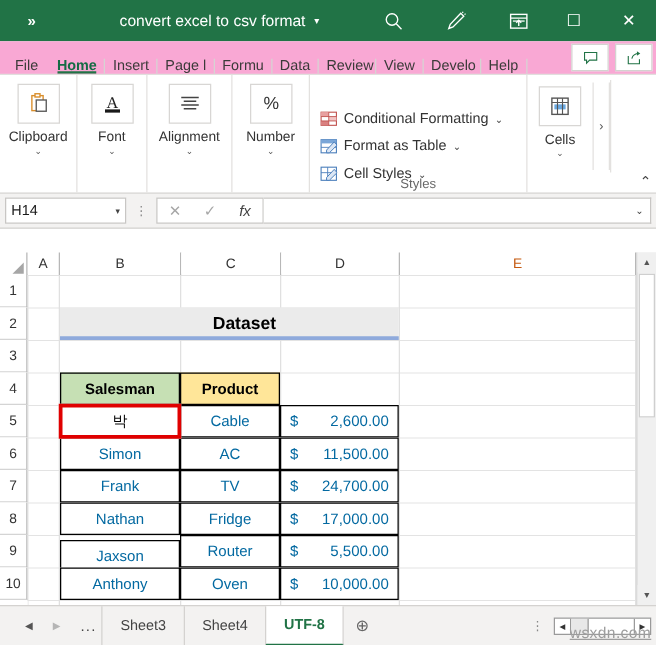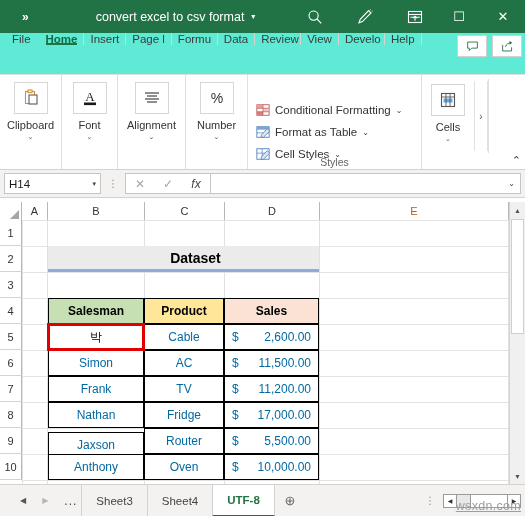--- a/index.html
+++ b/index.html
@@ -31,22 +31,22 @@
   .tb-icon { width: 16px; height: 16px; display: block; }
   .tb-win { position: absolute; right: 0; top: 0; height: 33px; display: flex; }
   .tb-win div {
     width: 44px; height: 33px; display: flex;
     align-items: center; justify-content: center;
     color: #fff; font-size: 13px;
   }
 
   
   .ribbontabs {
-    height: 42px; background: #5eead4;
-    display: flex; align-items: flex-start;
+    height: 27px; background: #f9a8d4;
+    display: flex; align-items: flex-end;
     border-bottom: 1px solid #e1dfdd;
     position: relative;
   }
   .rtab {
     font-size: 11.5px; color: #3b3a39;
     padding: 0 6px; display: flex; align-items: center;
     position: relative; white-space: nowrap; overflow: hidden;
     border-right: 1px solid #d6d4d2; max-width: 46px;
   }
   .rtab:first-child { border-right: none; padding: 0 9px 0 12px; max-width: none; }
@@ -490,41 +490,40 @@
           <div class="gl-v" style="left:122px"></div>
           <div class="gl-v" style="left:202px"></div>
           <div class="gl-v" style="left:297px"></div>
           <div class="gl-v" style="left:486px"></div>
         </div>
 
         <div class="cell title-cell" style="left:26px; top:26px; width:271px; height:26px;">Dataset</div>
 
         <div class="cell hdr-cell" style="left:26px; top:78px; width:96px; height:26px; background:#c6e0b4;">Salesman</div>
         <div class="cell hdr-cell" style="left:122px; top:78px; width:80px; height:26px; background:#ffe699;">Product</div>
-        <div class="cell hdr-cell" style="left:202px; top:78px; width:95px; height:26px; background:#fbe2d5;">Sales</div>
 
         <div class="cell data-cell" style="left:26px; top:104px; width:96px; height:26px;">박</div>
         <div class="cell data-cell" style="left:122px; top:104px; width:80px; height:26px;">Cable</div>
         <div class="cell data-cell money" style="left:202px; top:104px; width:95px; height:26px;">
           <span class="cur">$</span>
           <span>2,600.00</span>
         </div>
 
         <div class="cell data-cell" style="left:26px; top:130px; width:96px; height:26px;">Simon</div>
         <div class="cell data-cell" style="left:122px; top:130px; width:80px; height:26px;">AC</div>
         <div class="cell data-cell money" style="left:202px; top:130px; width:95px; height:26px;">
           <span class="cur">$</span>
           <span>11,500.00</span>
         </div>
 
         <div class="cell data-cell" style="left:26px; top:156px; width:96px; height:26px;">Frank</div>
         <div class="cell data-cell" style="left:122px; top:156px; width:80px; height:26px;">TV</div>
         <div class="cell data-cell money" style="left:202px; top:156px; width:95px; height:26px;">
           <span class="cur">$</span>
-          <span>11,200.00</span>
+          <span>24,700.00</span>
         </div>
 
         <div class="cell data-cell" style="left:26px; top:182px; width:96px; height:26px;">Nathan</div>
         <div class="cell data-cell" style="left:122px; top:182px; width:80px; height:26px;">Fridge</div>
         <div class="cell data-cell money" style="left:202px; top:182px; width:95px; height:26px;">
           <span class="cur">$</span>
           <span>17,000.00</span>
         </div>
 
         <div class="cell data-cell" style="left:26px; top:212px; width:96px; height:26px;">Jaxson</div>

